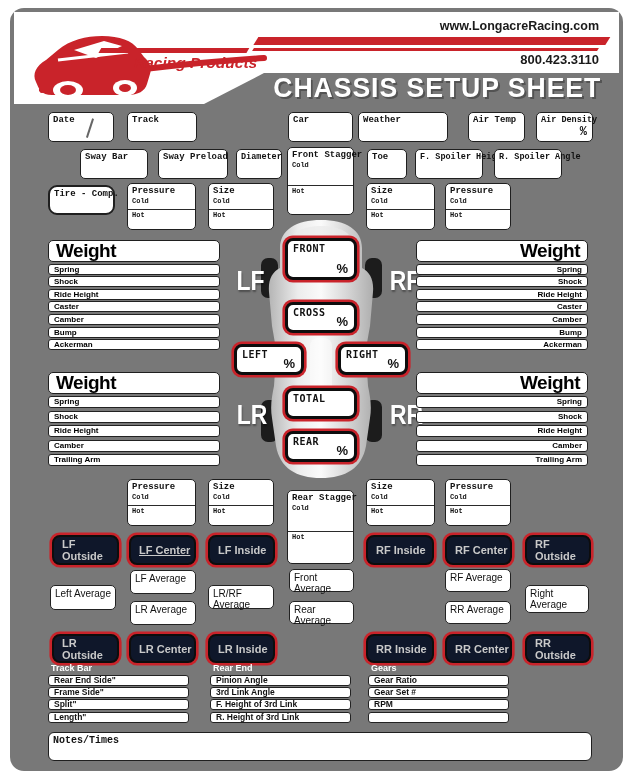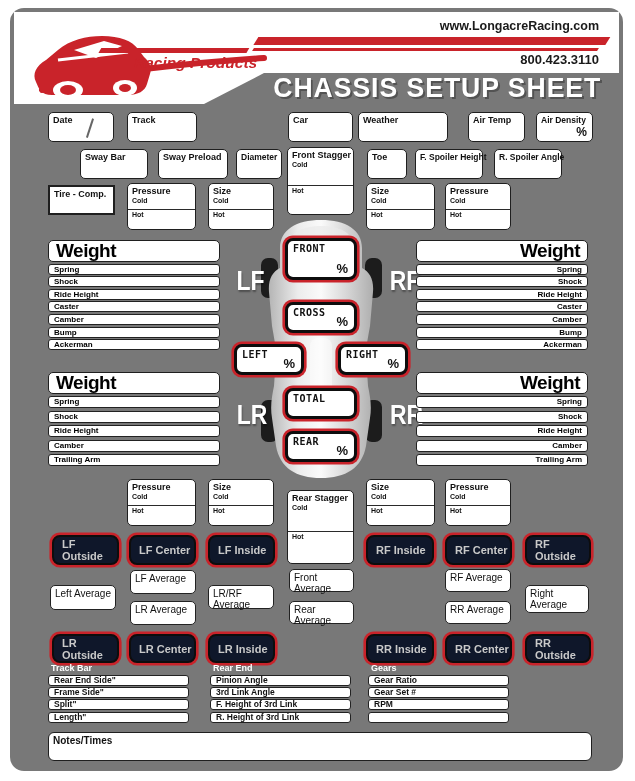--- a/index.html
+++ b/index.html
@@ -11,30 +11,30 @@
   .brand{position:absolute;left:88px;top:4px;color:#c9232a;font-size:31px;font-weight:800;font-style:italic;letter-spacing:-1px;}
   .brand-reg{font-size:10px;vertical-align:18px;font-style:normal;letter-spacing:0;}
   .brand-underline{position:absolute;left:90px;top:40px;width:148px;height:4.5px;background:#c9232a;transform:skewX(-30deg);}
   .tagline{position:absolute;left:124px;top:46px;color:#c9232a;font-size:15.5px;font-weight:800;font-style:italic;}
   .stripe1{position:absolute;left:246px;top:29px;width:352px;height:7.5px;background:#c9232a;transform:skewX(-32deg);}
   .stripe2{position:absolute;left:243px;top:39.5px;width:345px;height:3px;background:#c9232a;transform:skewX(-32deg);}
   .website{position:absolute;right:24px;top:11px;font-size:12.5px;font-weight:bold;color:#1a1a1a;}
   .phone{position:absolute;right:24px;top:44px;font-size:13px;font-weight:bold;color:#1a1a1a;}
   .sheet-title{position:absolute;right:22px;top:64px;color:#fff;font-size:28px;font-weight:800;letter-spacing:1px;transform:scaleX(.95);transform-origin:right center;text-shadow:2px 2px 0 rgba(45,45,45,.5);white-space:nowrap;}
   
-  .bx{position:absolute;background:#fff;border:1.4px solid #1f1f1f;border-radius:5px;box-sizing:border-box;}
+  .bx{position:absolute;background:#fff;border:1.4px solid #1f1f1f;border-radius:5px;box-sizing:border-box;font-family:Liberation Mono, monospace;}
   .lbl{position:absolute;left:4px;top:2px;font-size:9px;font-weight:bold;color:#111;white-space:nowrap;}
   .sub{position:absolute;left:4px;top:13px;font-size:7px;font-weight:bold;color:#111;}
   .split{padding:0;}
   .split .top{position:absolute;left:0;top:0;right:0;height:56%;border-bottom:1.2px solid #2a2a2a;}
   .split .bot{position:absolute;left:0;bottom:0;right:0;height:44%;}
   .split .bot .sub{top:2px;}
   .unit{position:absolute;right:5px;bottom:2px;font-size:12px;font-weight:bold;color:#111;}
   .slash{position:absolute;left:62%;top:5px;width:1.5px;height:20px;background:#666;transform:rotate(18deg);}
-  .thick{border-width:2.6px;border-radius:0;}
+  .thick{border-width:2.6px;border-radius:9px;}
   
   .wbox{position:absolute;}
   .wtitle{height:22px;background:#fff;border:1.4px solid #1f1f1f;border-radius:5px;box-sizing:border-box;font-size:19px;font-weight:800;padding:0 7px;line-height:20px;letter-spacing:-.5px;}
   .wrow{height:11px;background:#fff;border:1px solid #222;border-radius:3px;box-sizing:border-box;margin-top:1.6px;font-size:8px;font-weight:bold;line-height:9px;padding:0 5px;}
   .wbox.rear .wrow{height:12px;margin-top:2.4px;line-height:10px;}
   .wbox.rt .wtitle,.wbox.rt .wrow{text-align:right;}
   
   .pbx{position:absolute;background:#fff;border:3px solid #0d0d0d;border-radius:8px;box-shadow:0 0 0 2.6px #c9232a;box-sizing:border-box;}
   .plbl{position:absolute;left:5px;top:2px;font-family:"DejaVu Sans Mono",monospace;font-size:10px;font-weight:bold;letter-spacing:.5px;color:#111;}
   .punit{position:absolute;right:6px;bottom:1px;font-size:13px;font-weight:bold;color:#111;}
@@ -295,21 +295,21 @@
         <span class="sub">Cold</span>
       </div>
     <div class="bot">
         <span class="sub">Hot</span>
       </div>
   </div>
 
   <div class="pad" style="left:42px;top:527px;width:67px;height:30px;">
       <span>LF Outside</span>
     </div>
-  <div class="pad" style="left:119px;top:527px;width:67px;height:30px;">
+  <div class="pad" style="left:119px;top:527px;width:67px;height:30px;text-decoration:underline;">
       <span>LF Center</span>
     </div>
   <div class="pad" style="left:198px;top:527px;width:67px;height:30px;">
       <span>LF Inside</span>
     </div>
   <div class="pad" style="left:356px;top:527px;width:68px;height:30px;">
       <span>RF Inside</span>
     </div>
   <div class="pad" style="left:435px;top:527px;width:67px;height:30px;">
       <span>RF Center</span>

